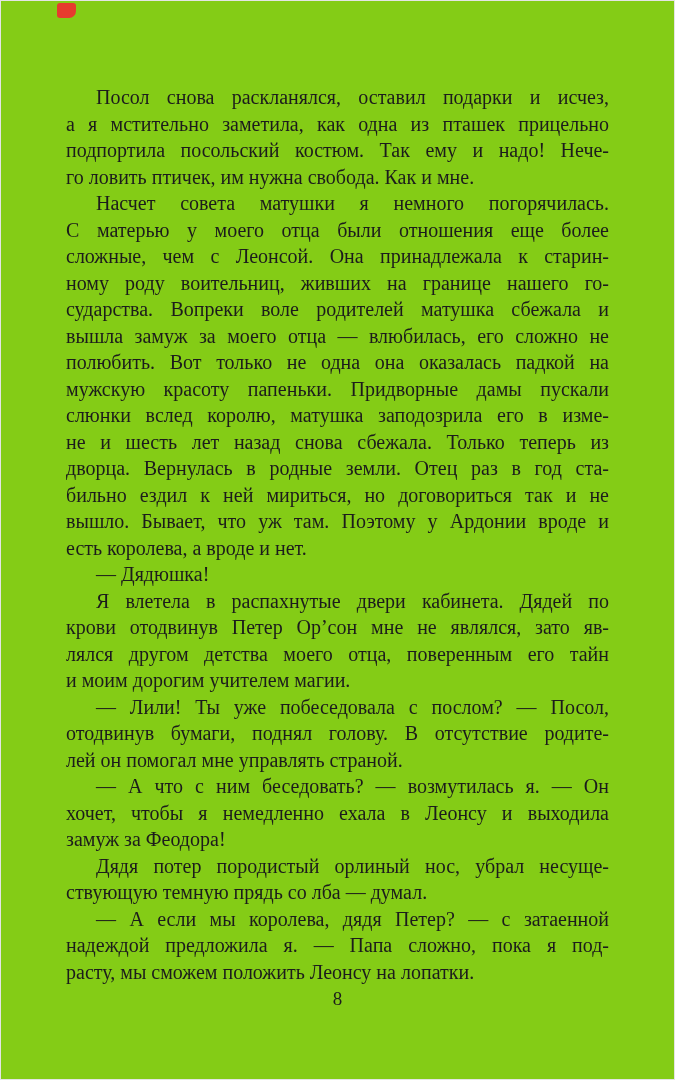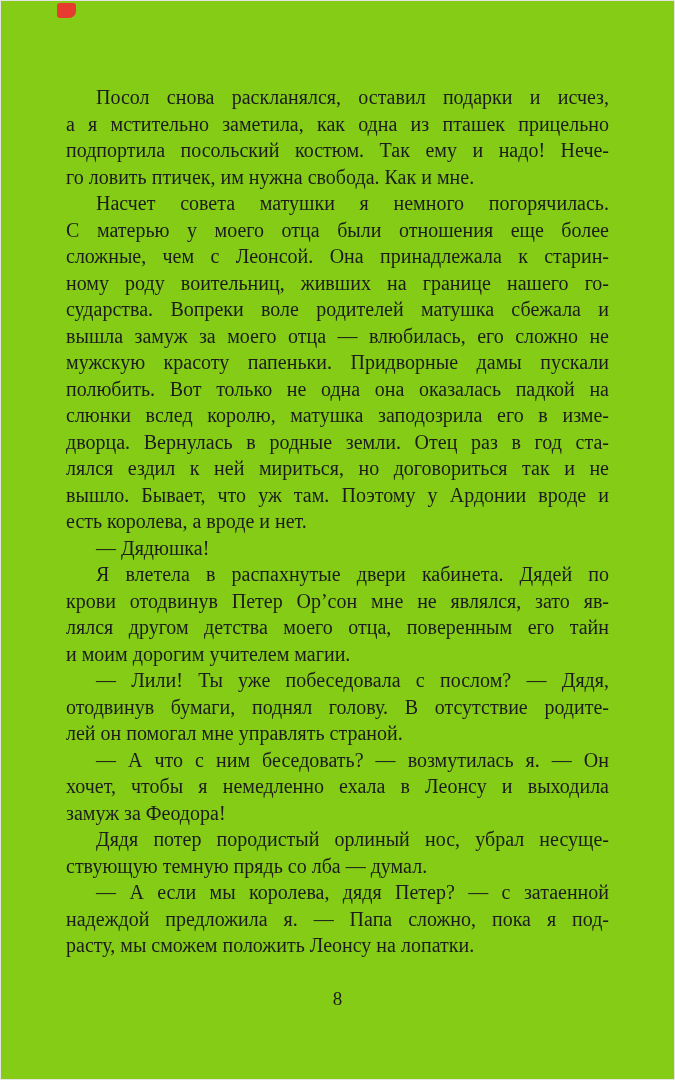--- a/index.html
+++ b/index.html
@@ -67,39 +67,40 @@
         <div class="line">подпортила посольский костюм. Так ему и надо! Нече-</div>
         <div class="line last">го ловить птичек, им нужна свобода. Как и мне.</div>
       </div>
       <div class="paragraph">
         <div class="line first">Насчет совета матушки я немного погорячилась.</div>
         <div class="line">С матерью у моего отца были отношения еще более</div>
         <div class="line">сложные, чем с Леонсой. Она принадлежала к старин-</div>
         <div class="line">ному роду воительниц, живших на границе нашего го-</div>
         <div class="line">сударства. Вопреки воле родителей матушка сбежала и</div>
         <div class="line">вышла замуж за моего отца — влюбилась, его сложно не</div>
+        <div class="line">полюбить. Вот только не одна она оказалась падкой на</div>
         <div class="line">мужскую красоту папеньки. Придворные дамы пускали</div>
-        <div class="line">полюбить. Вот только не одна она оказалась падкой на</div>
         <div class="line">слюнки вслед королю, матушка заподозрила его в изме-</div>
+        <div class="line">не и шесть лет назад снова сбежала. Только теперь из</div>
         <div class="line">дворца. Вернулась в родные земли. Отец раз в год ста-</div>
-        <div class="line">лялся ездил к ней мириться, но договориться так и не</div>
+        <div class="line">бильно ездил к ней мириться, но договориться так и не</div>
         <div class="line">вышло. Бывает, что уж там. Поэтому у Ардонии вроде и</div>
         <div class="line last">есть королева, а вроде и нет.</div>
       </div>
       <div class="paragraph">
         <div class="line first last">— Дядюшка!</div>
       </div>
       <div class="paragraph">
         <div class="line first">Я влетела в распахнутые двери кабинета. Дядей по</div>
         <div class="line">крови отодвинув Петер Ор’сон мне не являлся, зато яв-</div>
         <div class="line">лялся другом детства моего отца, поверенным его тайн</div>
         <div class="line last">и моим дорогим учителем магии.</div>
       </div>
       <div class="paragraph">
-        <div class="line first">— Лили! Ты уже побеседовала с послом? — Дядя,</div>
+        <div class="line first">— Лили! Ты уже побеседовала с послом? — Посол,</div>
         <div class="line">отодвинув бумаги, поднял голову. В отсутствие родите-</div>
         <div class="line last">лей он помогал мне управлять страной.</div>
       </div>
       <div class="paragraph">
         <div class="line first">— А что с ним беседовать? — возмутилась я. — Он</div>
         <div class="line">хочет, чтобы я немедленно ехала в Леонсу и выходила</div>
         <div class="line last">замуж за Феодора!</div>
       </div>
       <div class="paragraph">
         <div class="line first">Дядя потер породистый орлиный нос, убрал несуще-</div>

